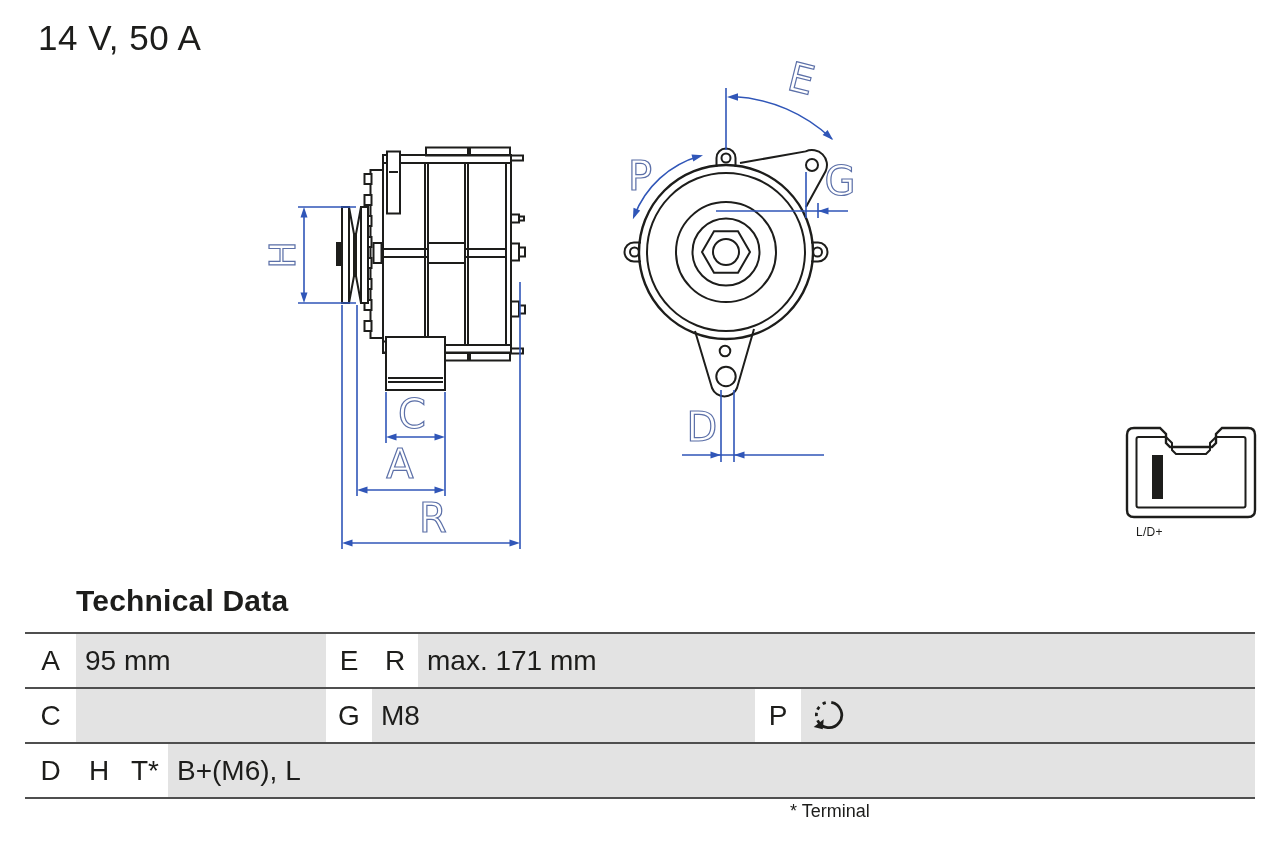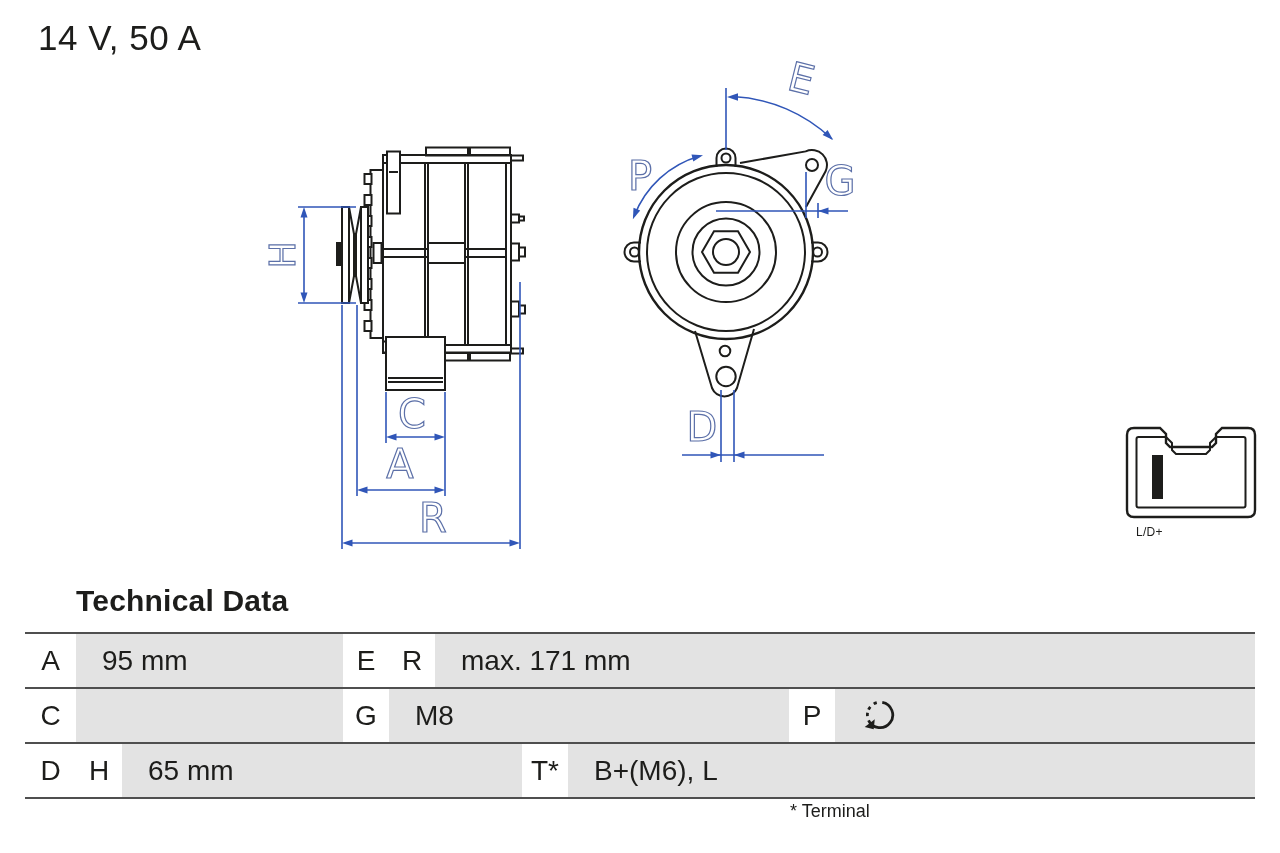--- a/index.html
+++ b/index.html
@@ -11,21 +11,21 @@
   }
   .abs{position:absolute;}
   .rating{left:38px;top:18px;font-size:35px;letter-spacing:.5px;}
   .drawing{left:0;top:0;}
   .connector-label{left:1136px;top:525px;font-size:12px;letter-spacing:.3px;}
   .td-title{left:33px;top:584px;font-size:30px;font-weight:bold;letter-spacing:.2px;margin-left:43px;}
   .td-table{left:25px;top:632px;width:1230px;border-bottom:2px solid #4f4f4f;}
   .tr{display:flex;height:53px;border-top:2px solid #4f4f4f;align-items:stretch;}
   .cell{display:flex;align-items:center;font-size:28px;}
   .cell.letter{background:#ffffff;justify-content:center;}
-  .cell.value{background:#e3e3e3;padding-left:26px;}
+  .cell.value{background:#e3e3e3;padding-left:9px;}
   .w-l1{width:51px;} .w-v1{width:241px;}
   .w-l2{width:46px;} .w-v2{width:374px;}
   .w-l3{width:46px;} .w-v3{flex:1;}
   .footnote{left:790px;top:801px;font-size:18px;}
   .p-icon{margin-left:2px;}
   
   .blk{stroke:#1d1d1b;stroke-width:2;fill:none;}
   .blkf{fill:#1d1d1b;stroke:none;}
   .wht{stroke:#1d1d1b;stroke-width:2;fill:#ffffff;}
   .blu{stroke:#3056b8;stroke-width:1.6;fill:none;}
@@ -218,19 +218,18 @@
         <path d="M10,5.6 A12,12 0 0 1 12.9,4.4" fill="none" stroke="#1d1d1b" stroke-width="2.6"></path>
         <path d="M5.1,10.9 A12,12 0 0 1 6.8,8.3" fill="none" stroke="#1d1d1b" stroke-width="2.6"></path>
         <path d="M4.05,17.05 A12,12 0 0 1 4.2,13.9" fill="none" stroke="#1d1d1b" stroke-width="2.6"></path>
         <polygon points="1.5,27.5 11,20 10,29.5" fill="#1d1d1b"></polygon>
       </svg>
     </div>
   </div>
   <div class="tr">
     <div class="cell letter w-l1">D</div>
     <div class="cell letter w-l2">H</div>
-    <div class="cell value w-v2">65 mm</div>
     <div class="cell letter w-l3">T*</div>
     <div class="cell value w-v3">B+(M6), L</div>
   </div>
 </div>
 
 <div class="abs footnote">* Terminal</div>
 
 </body></html>

